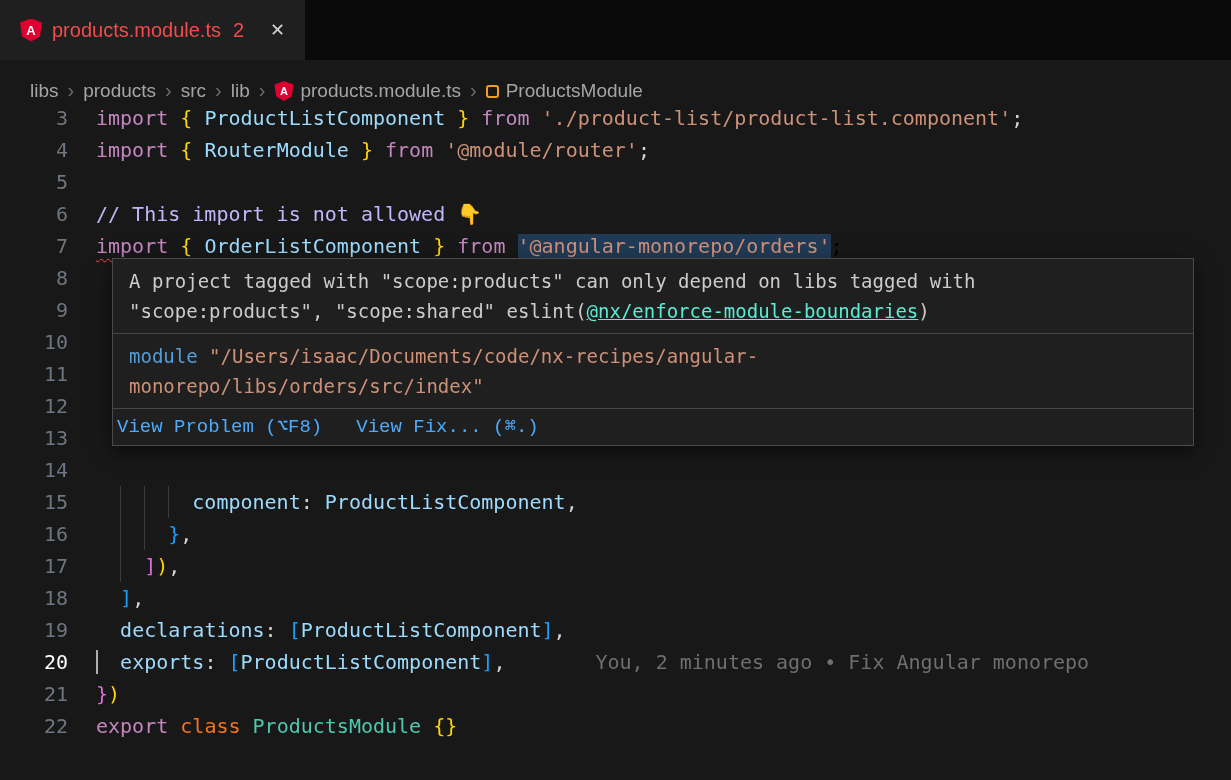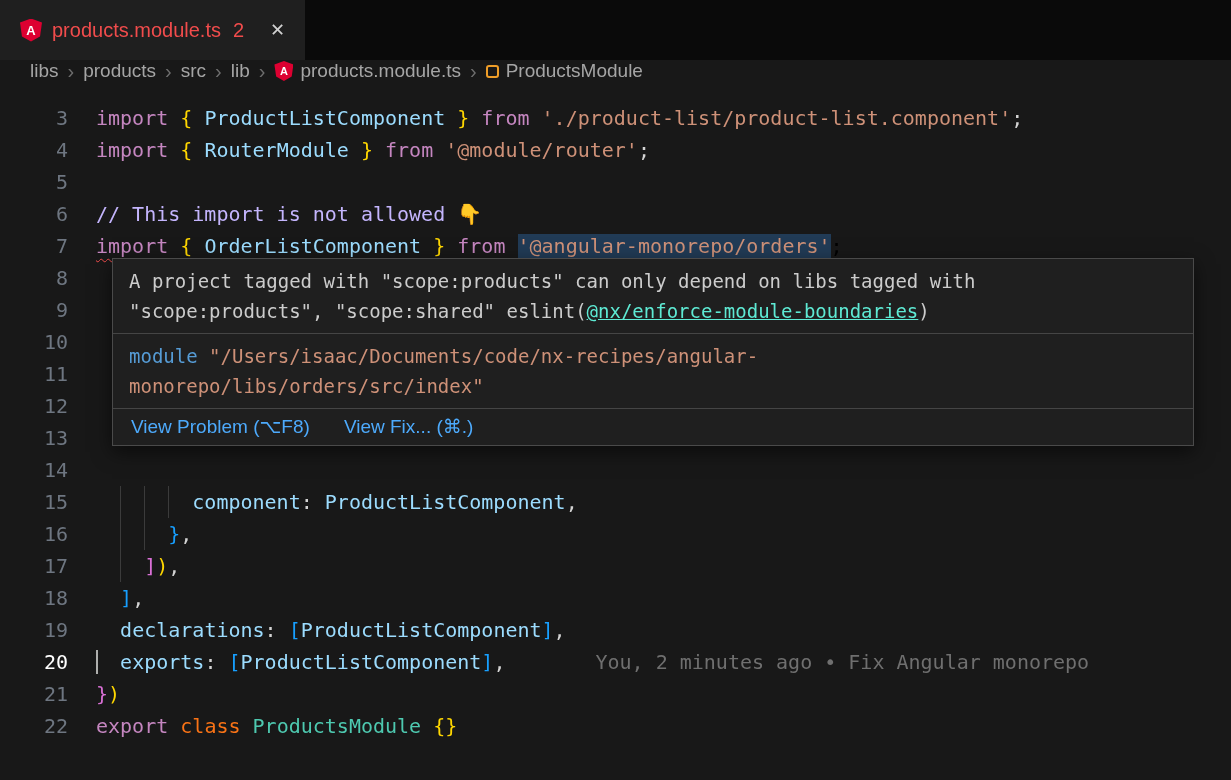--- a/index.html
+++ b/index.html
@@ -13,21 +13,21 @@
   .tab-title{color:#f14c4c}
   .tab-badge{color:#f14c4c;margin-left:2px}
   .tab-close{color:#d0d0d0;margin-left:16px;font-size:18px;cursor:pointer}
   .ng-icon{display:inline-flex;align-items:center;justify-content:center;width:22px;height:23px;
        background:#dd0031;color:#fff;font-weight:bold;font-size:13px;
        clip-path:polygon(50% 0%,100% 17%,91% 78%,50% 100%,9% 78%,0% 17%);
        font-family:"Liberation Sans",sans-serif;flex:none}
   .ng-icon.small{width:19px;height:20px;font-size:11px}
 
   
-  .breadcrumbs{height:42px;display:flex;align-items:flex-start;padding-left:30px;gap:9px;
+  .breadcrumbs{height:42px;display:flex;align-items:flex-end;padding-left:30px;gap:9px;
        font-family:"Liberation Sans",sans-serif;font-size:19px;color:#a5a5a5;background:#181818}
   .bc-item{display:flex;align-items:center;gap:7px;cursor:pointer}
   .bc-sep{color:#6e6e6e;font-size:20px}
   .class-icon{width:13px;height:13px;border:2px solid #ee9d28;border-radius:3px;flex:none}
 
   
   .editor{position:relative;height:678px}
   .line{display:flex;height:32px;line-height:32px;font-size:20px}
   .gutter{width:68px;flex:none;text-align:right;color:#6e7681;cursor:pointer}
   .line.active .gutter{color:#ffffff}
@@ -41,22 +41,22 @@
   .hl{background:rgba(38,79,120,.65)}
   .blame{color:#6f6f6f;padding-left:90px}
 
   
   .hover{position:absolute;left:112px;top:156px;width:1082px;background:#1f1f1f;
        border:1px solid #4a4a4a;box-shadow:0 6px 18px rgba(0,0,0,.55);z-index:5;font-size:19px}
   .hrow{padding:7px 16px;line-height:30px;color:#cccccc}
   .hrow + .hrow{border-top:1px solid #454545}
   .h-msg{color:#cccccc}.h-dim{color:#9b9b9b}.h-kw2{color:#569CD6}.h-str{color:#CE9178}
   a.h-link{color:#5eead4;text-decoration:underline;cursor:pointer}
-  .hactions{border-top:1px solid #454545;padding:7px 18px;display:flex;gap:34px;
-       font-family:Liberation Sans, sans-serif;font-size:19px;line-height:22px}
+  .hactions{border-top:1px solid #454545;padding:7px 4px;display:flex;gap:34px;
+       font-family:Liberation Mono, monospace;font-size:19px;line-height:22px}
   a.haction{color:#4daafc;text-decoration:none;cursor:pointer}
 </style>
 </head>
 <body>
 
 <div class="tabbar">
   <div class="tab">
     <span class="ng-icon">A</span>
     <span class="tab-title">products.module.ts</span>
     <span class="tab-badge">2</span>

